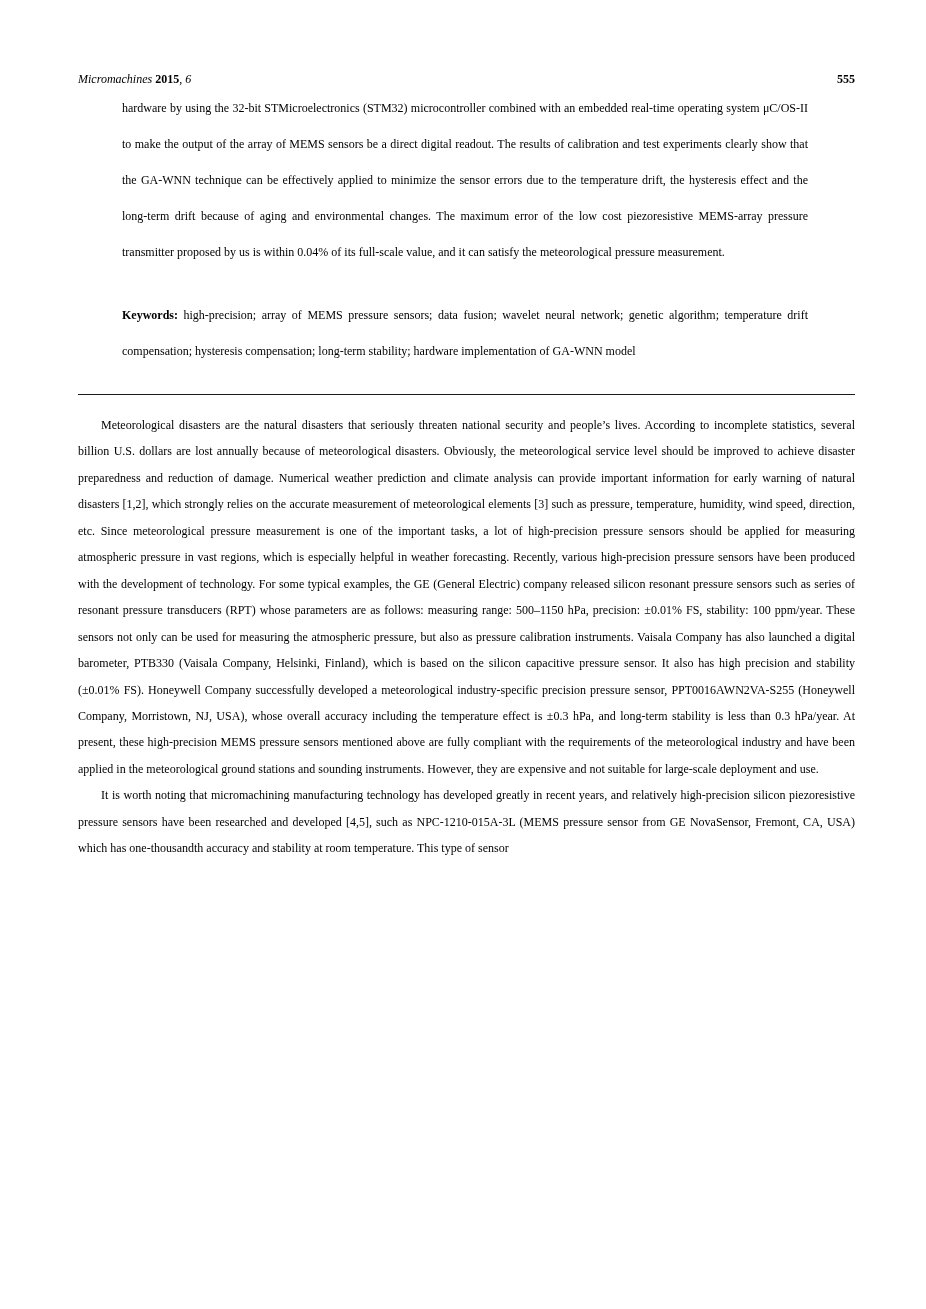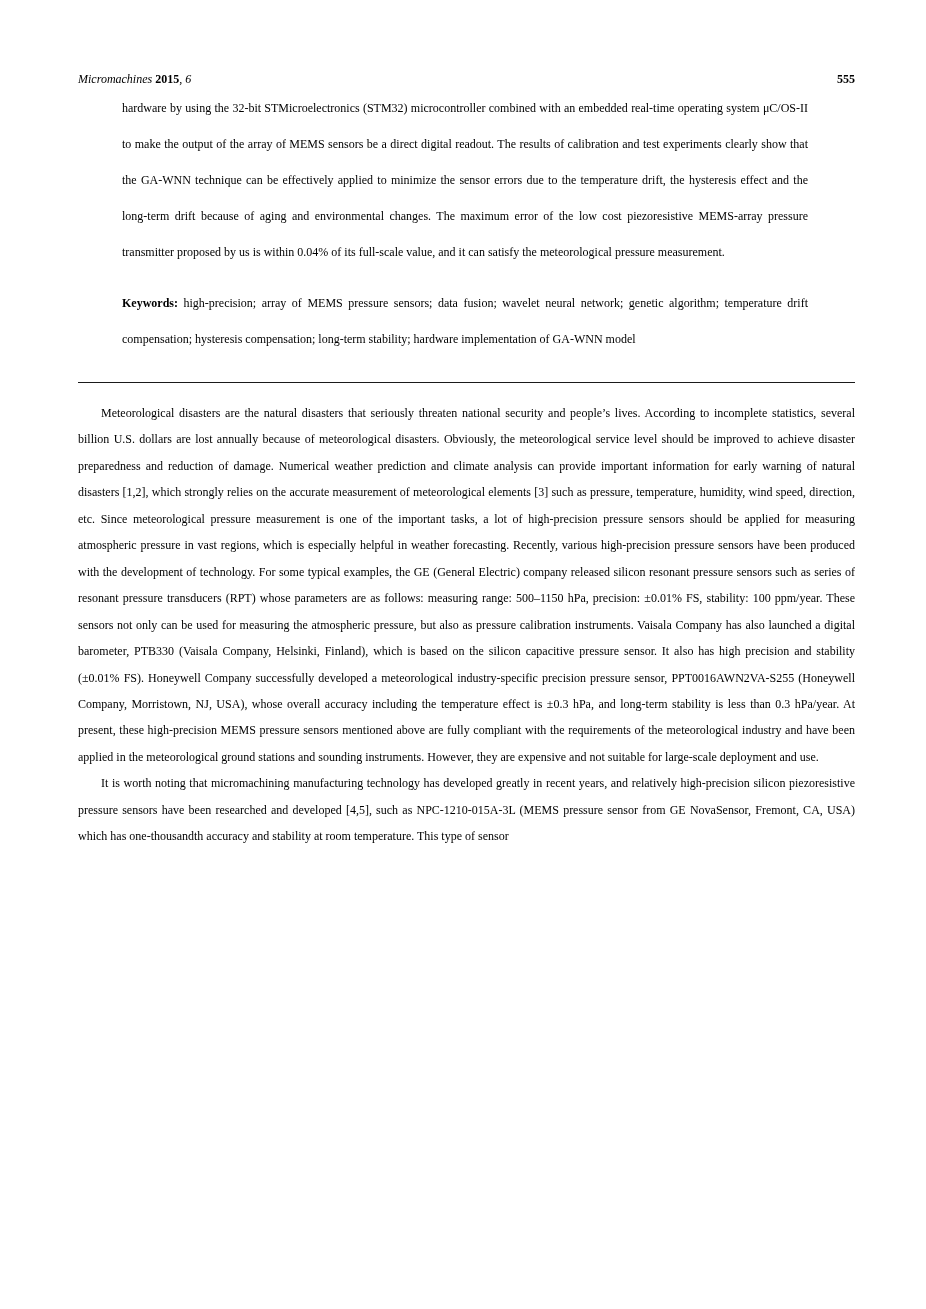--- a/index.html
+++ b/index.html
@@ -30,21 +30,21 @@
   .journal-volume { font-style: italic; }
   .page-number { font-weight: bold; }
 
   .abstract-block {
     margin-left: 44px;
     width: 686px;
     text-align: justify;
     line-height: 36px;
   }
   .abstract-body { margin-top: 29px; }
-  .keywords-para { margin-top: 15px; }
+  .keywords-para { margin-top: 27px; }
   .keywords-label { font-weight: bold; }
 
   .section-rule {
     margin-top: 25px;
     border: none;
     border-top: 1.6px solid #1a1a1a;
     width: 100%;
   }
 
   .section-heading {

